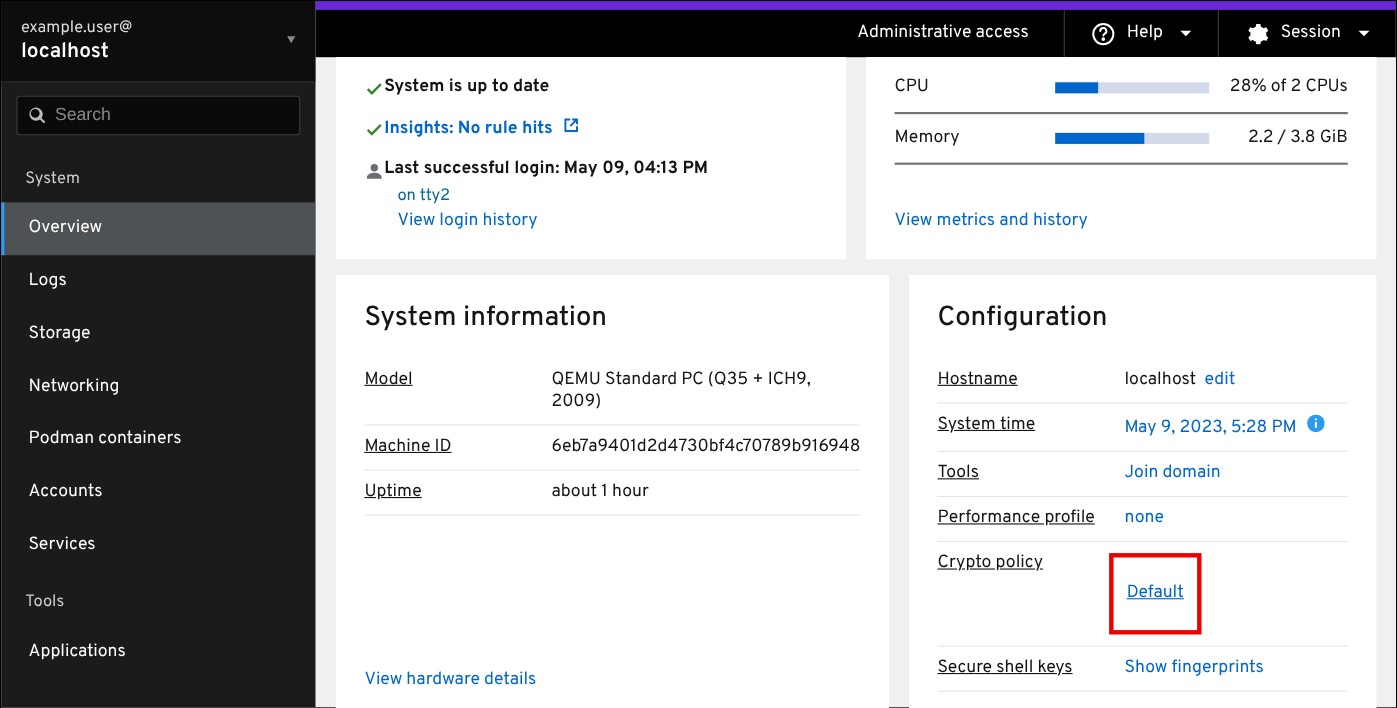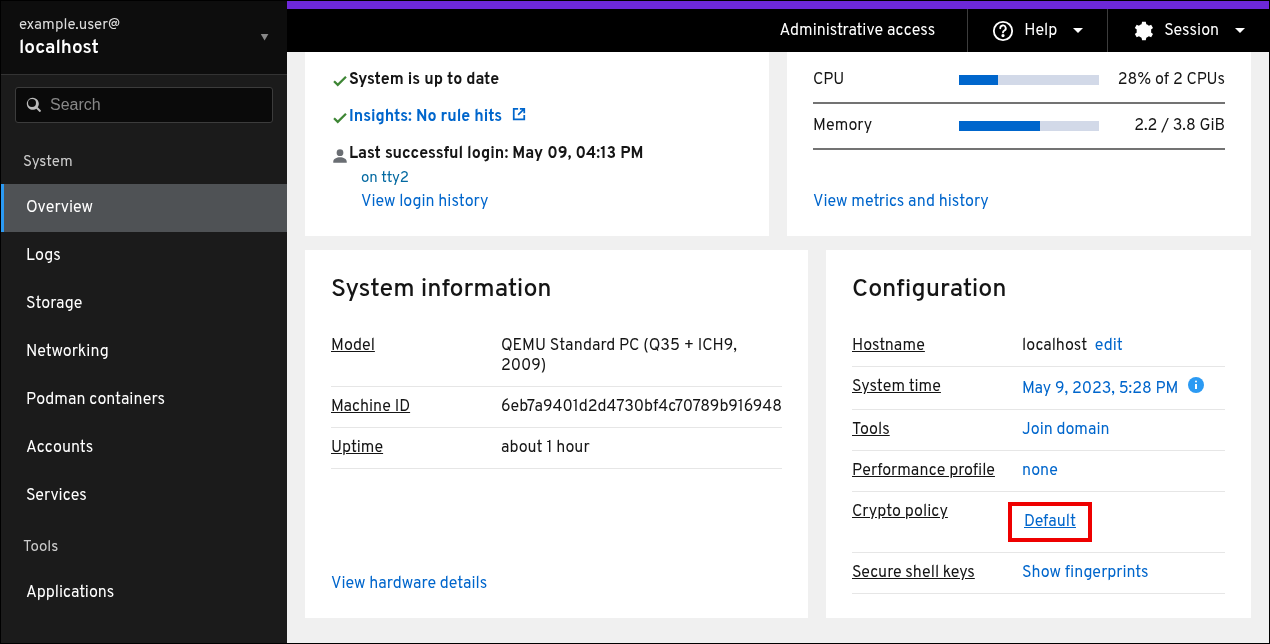--- a/index.html
+++ b/index.html
@@ -49,21 +49,21 @@
     .usage-val { width: 110px; text-align: right; color: #151515; font-size: 16px; }
     .link { color: #0066cc; cursor: pointer; }
 
     
     .dl-row { display: flex; border-bottom: 1px solid #e6e6e6; padding: 10px 0; font-size: 16px; }
     .dl-row .dt { width: 170px; color: #151515; text-decoration: underline; }
     .dl-row .dd { flex: 1; color: #151515; }
     .card .footer-link { margin-top: auto; padding-top: 22px; }
 
     
-    .highlight { border: 4px solid #e00; padding: 6px 12px; display: inline-block; }
+    .highlight { border: 4px solid #e00; padding: 23px 12px; display: inline-block; }
     .underline { text-decoration: underline; }
 
     
     .cards-row.first .card { padding-top: 18px; }
 
     .icon-check { color: #3e8635; }
     .icon-user { color: #6a6e73; }
     .icon-ext { color: #0066cc; margin-left: 6px; }
     .icon-info { color: #2b9af3; margin-left: 6px; }
   </style>

